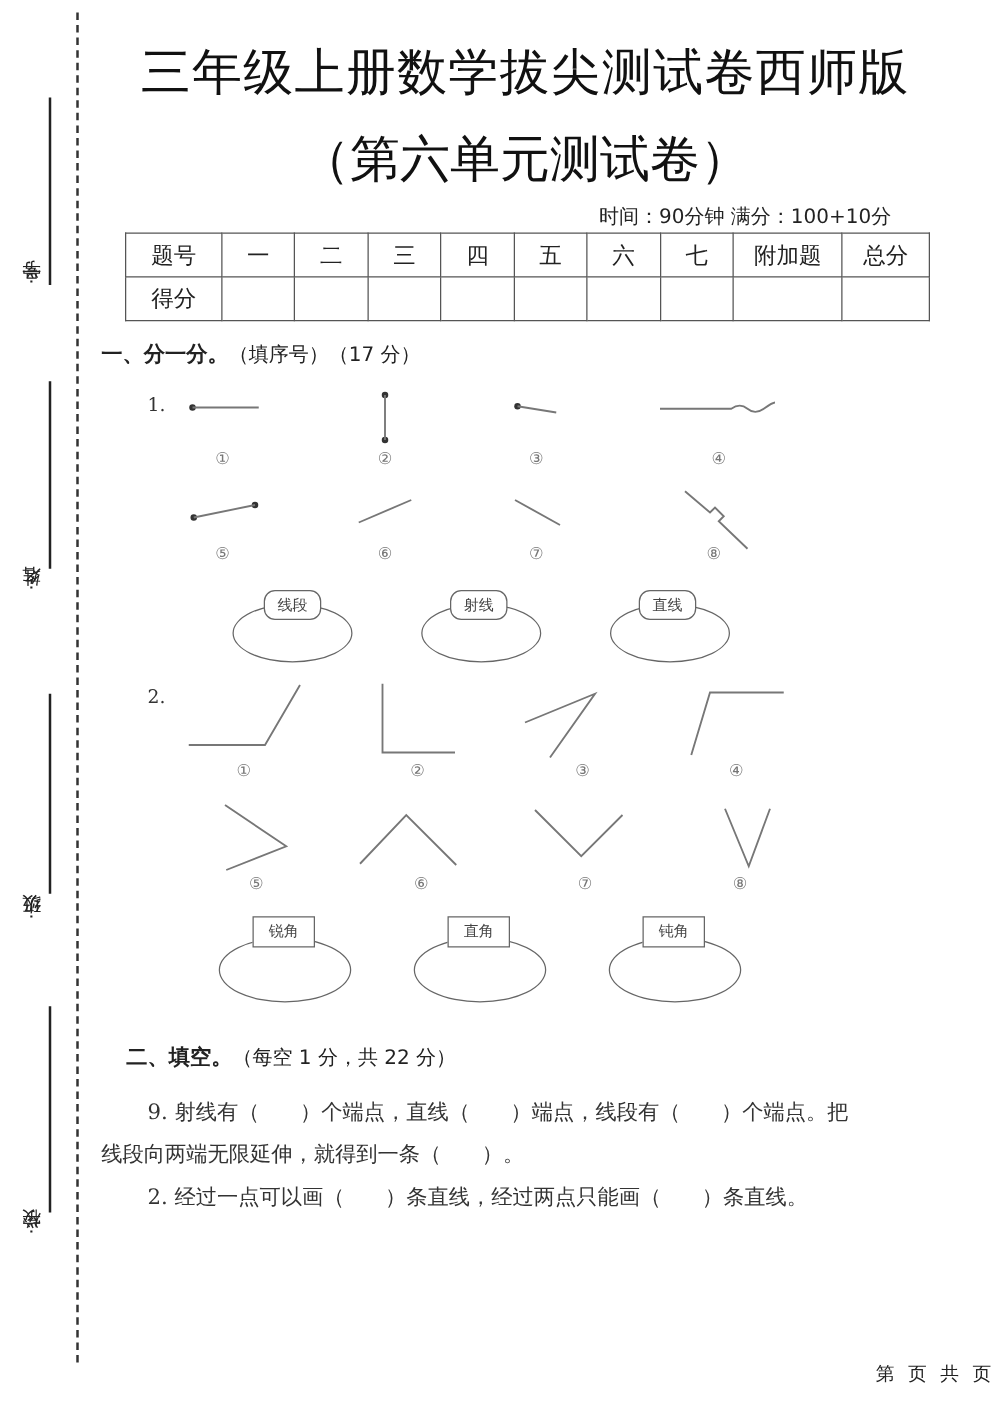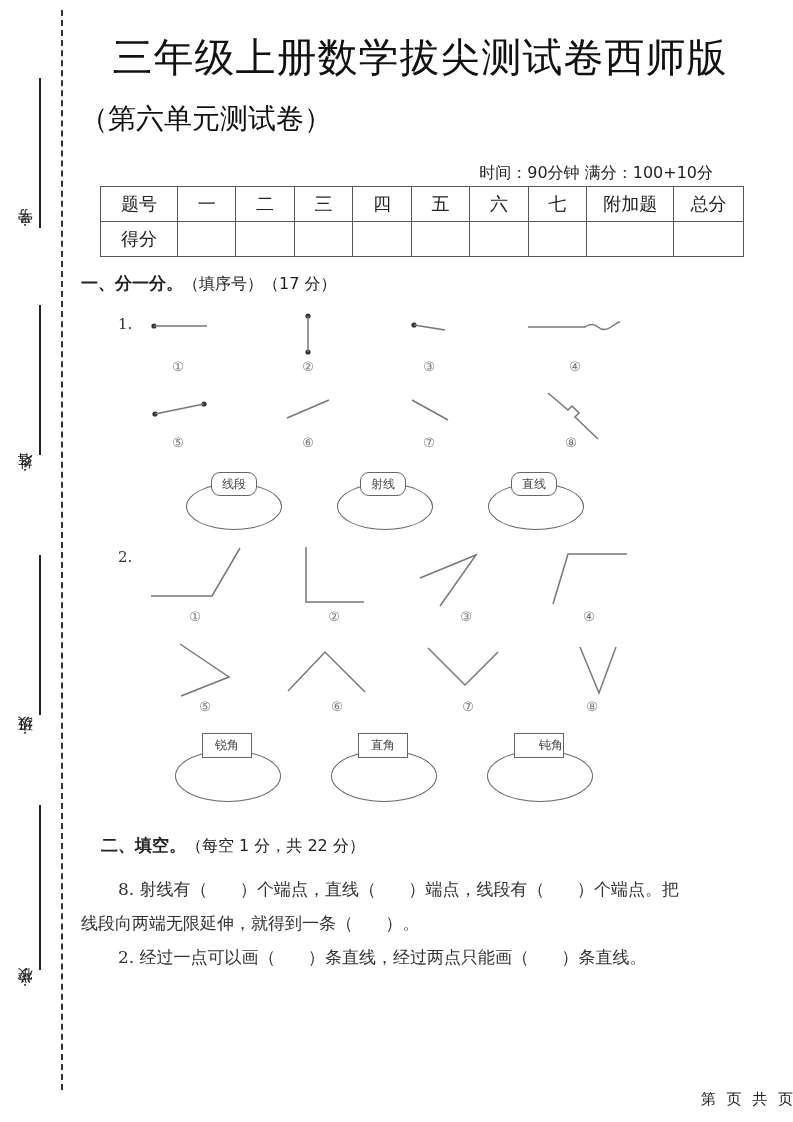--- a/index.html
+++ b/index.html
@@ -4,21 +4,21 @@
 <style>
   html, body { margin: 0; padding: 0; background: #ffffff; }
   body { width: 793px; height: 1122px; position: relative; overflow: hidden;
          font-family: "DejaVu Sans", "Liberation Sans", sans-serif; color: #1a1a1a; }
   .abs { position: absolute; }
   .dash-line { left: 61px; top: 10px; height: 1080px; width: 0; border-left: 2px dashed #333; }
   .side-line { width: 2px; background: #222; left: 39px; }
   .side-label { left: 16px; font-size: 15px; writing-mode: vertical-rl; transform: rotate(180deg);
                 letter-spacing: 1px; color: #222; }
   .title { left: 80px; width: 680px; top: 30px; text-align: center; font-size: 40px; letter-spacing: 1px; color: #111; }
-  .subtitle { left: 80px; width: 680px; top: 100px; text-align: left; font-size: 28px; color: #111; }
+  .subtitle { left: 80px; width: 680px; top: 100px; text-align: center; font-size: 40px; color: #111; }
   .time-info { right: 80px; top: 163px; font-size: 16px; color: #222; }
   table.score { position: absolute; left: 100px; top: 186px; border-collapse: collapse; width: 644px; }
   table.score td { border: 1px solid #555; height: 34px; text-align: center; font-size: 18px; color: #222; padding: 0; }
   .sec-title { font-size: 16px; color: #222; }
   .sec-title b { font-weight: bold; font-size: 17px; }
   .qnum { font-size: 15px; color: #333; font-family: "DejaVu Serif", serif; }
   .num-label { font-size: 13px; color: #777; font-family: "DejaVu Serif", serif; text-align: center; width: 24px; }
   .oval { border: 1.4px solid #666; border-radius: 50%; }
   .tag { border: 1.3px solid #666; background: #fff; font-size: 12px; text-align: center; color: #444; }
   .tag.rounded { border-radius: 9px; }
@@ -156,23 +156,23 @@
 <div class="abs num-label" style="left:456px;top:699px;">⑦</div>
 <div class="abs num-label" style="left:580px;top:699px;">⑧</div>
 
 <div class="abs oval" style="left:175px;top:750px;width:104px;height:50px;"></div>
 <div class="abs tag" style="left:202px;top:733px;width:48px;height:23px;line-height:23px;">锐角</div>
 
 <div class="abs oval" style="left:331px;top:750px;width:104px;height:50px;"></div>
 <div class="abs tag" style="left:358px;top:733px;width:48px;height:23px;line-height:23px;">直角</div>
 
 <div class="abs oval" style="left:487px;top:750px;width:104px;height:50px;"></div>
-<div class="abs tag" style="left:514px;top:733px;width:48px;height:23px;line-height:23px;text-align:right;">钝角</div>
+<div class="abs tag" style="left:514px;top:733px;width:48px;height:23px;line-height:23px;">钝角</div>
 
 <div class="abs sec-title" style="left:81px;top:834px;margin-left:20px;">
   <b>二、填空。</b><span>（每空 1 分，共 22 分）</span>
 </div>
 
-<div class="abs fill-text" style="left:118px;top:878px;">8. 射线有（      ）个端点，直线（      ）端点，线段有（      ）个端点。把</div>
+<div class="abs fill-text" style="left:118px;top:878px;">9. 射线有（      ）个端点，直线（      ）端点，线段有（      ）个端点。把</div>
 <div class="abs fill-text" style="left:81px;top:912px;">线段向两端无限延伸，就得到一条（      ）。</div>
 <div class="abs fill-text" style="left:118px;top:946px;">2. 经过一点可以画（      ）条直线，经过两点只能画（      ）条直线。</div>
 
 <div class="abs footer">第 页 共 页</div>
 
 </body></html>

